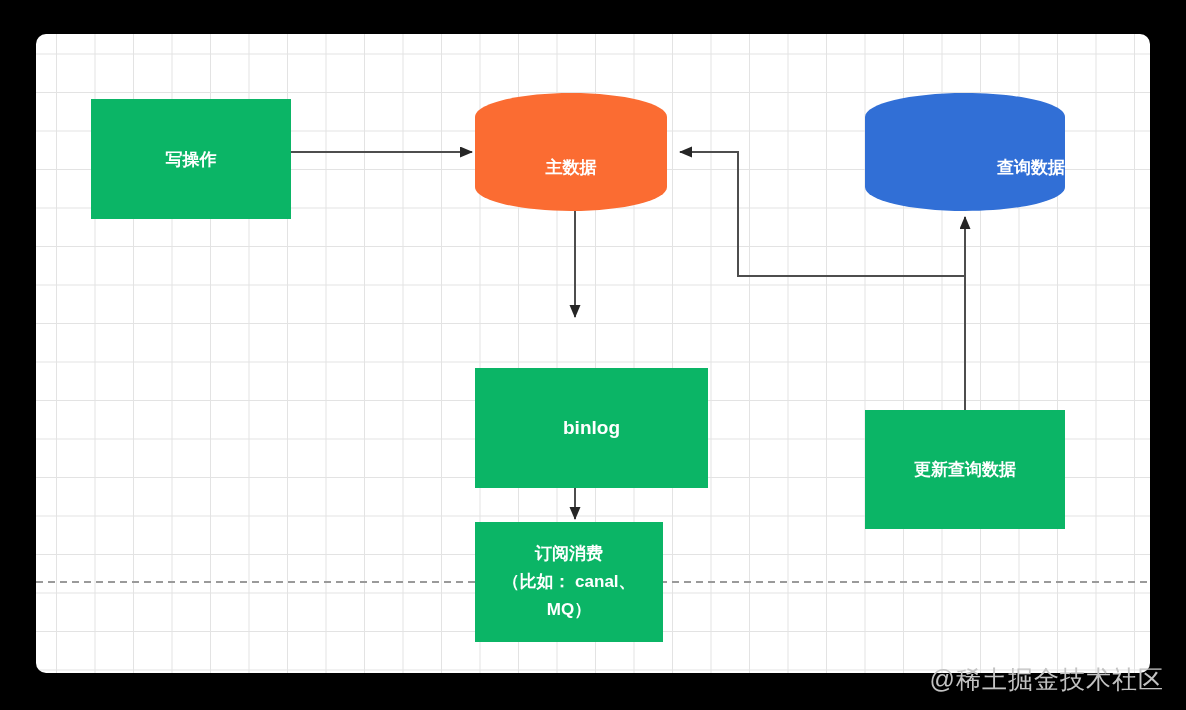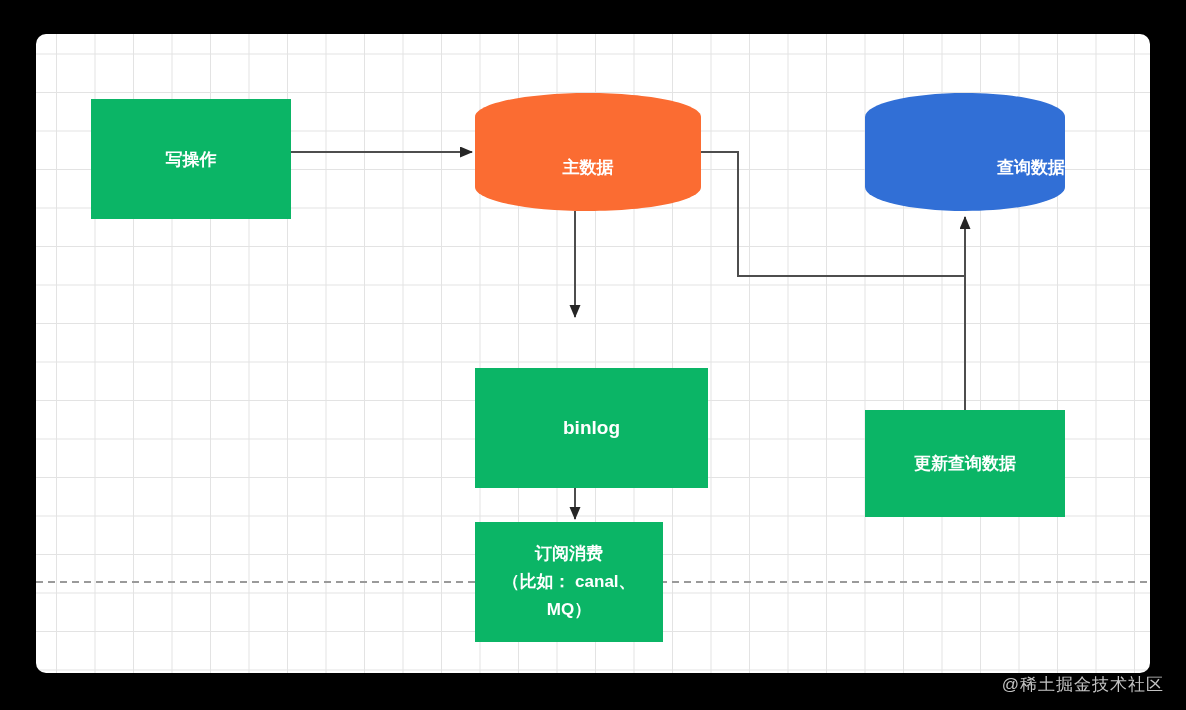--- a/index.html
+++ b/index.html
@@ -21,28 +21,28 @@
   .node{
     position:absolute;display:flex;align-items:center;justify-content:center;
     color:#ffffff;font-weight:bold;font-size:17px;text-align:center;
     box-sizing:border-box;
   }
   .rect-green{background:#0bb566;}
   .cylinder{background:transparent;}
   .cylinder .cyl-shape{position:absolute;left:0;top:0;width:100%;height:100%;}
   .cylinder .cyl-label{position:relative;z-index:1;padding-top:30px;}
   .node-write{left:55px;top:65px;width:200px;height:120px;}
-  .node-main{left:439px;top:59px;width:226px;height:118px;}
+  .node-main{left:439px;top:59px;width:192px;height:118px;}
   .node-query{left:829px;top:59px;width:200px;height:118px;justify-content:flex-end;}
   .node-binlog{left:439px;top:286px;width:233px;height:120px;font-size:19px;margin-top:48px;}
   .node-subscribe{left:439px;top:488px;width:188px;height:120px;flex-direction:column;line-height:28px;}
-  .node-update{left:829px;top:376px;width:200px;height:107px;}
+  .node-update{left:829px;top:376px;width:200px;height:119px;}
   .watermark{
     position:absolute;right:22px;bottom:14px;z-index:5;
-    color:#c3c3c3;font-size:17px;letter-spacing:1px;text-align:right;
+    color:#c3c3c3;font-size:25px;letter-spacing:1px;text-align:right;
   }
 </style>
 </head>
 <body>
 
 <div class="canvas">
 
   <svg class="edges" viewBox="0 0 1114 639">
     <defs>
       <marker id="arrR" markerUnits="userSpaceOnUse" markerWidth="14" markerHeight="12" refX="12" refY="5.5" orient="auto">

